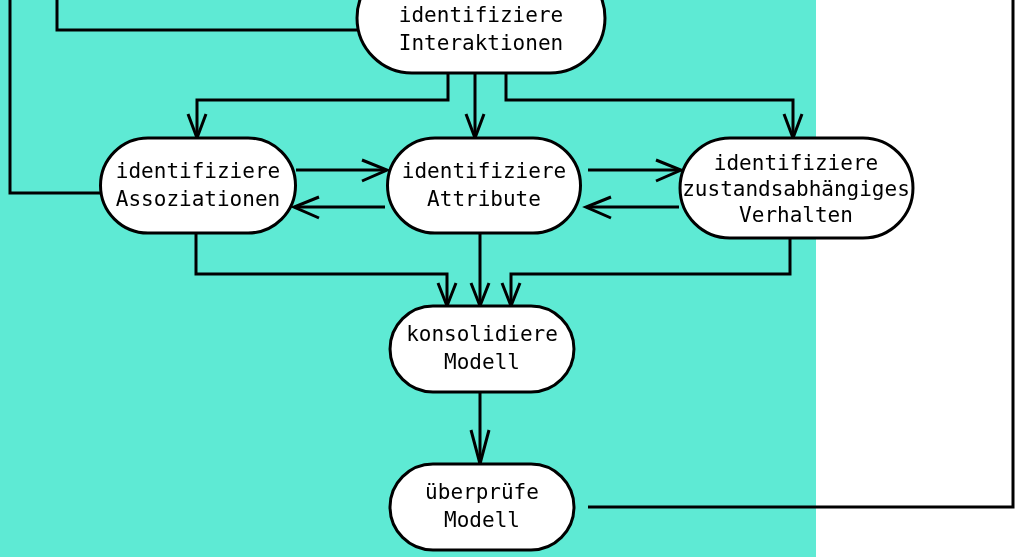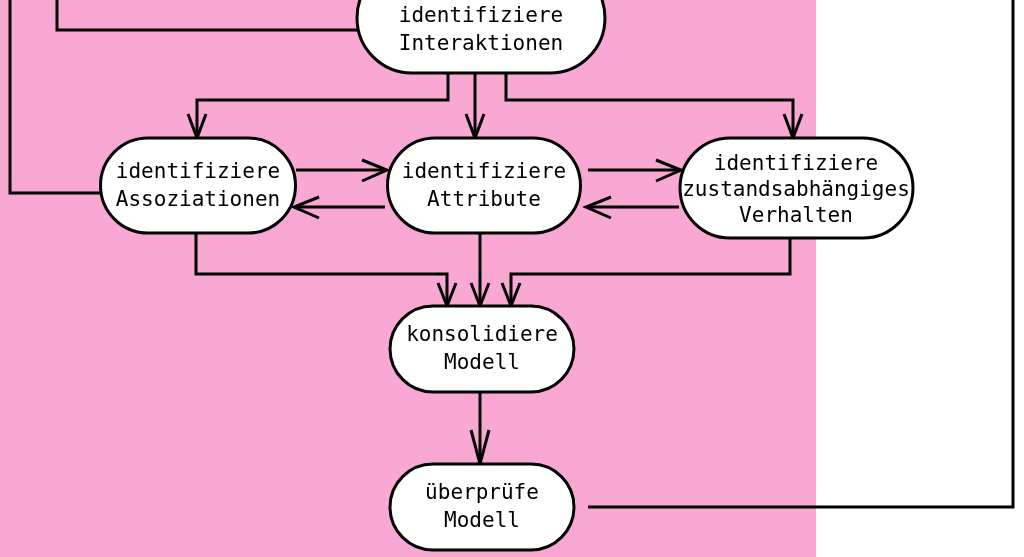--- a/index.html
+++ b/index.html
@@ -10,21 +10,21 @@
   body {
     width: 1024px;
     height: 557px;
     overflow: hidden;
     font-family: "DejaVu Sans Mono", "Liberation Mono", monospace;
   }
   #diagram-root {
     position: relative;
     width: 816px;
     height: 557px;
-    background: #f9a8d4;
+    background: #5eead4;
   }
   svg#flow-svg {
     display: block;
     width: 1024px;
     height: 557px;
   }
   .node-shape {
     fill: #ffffff;
     stroke: #000000;
     stroke-width: 3;

